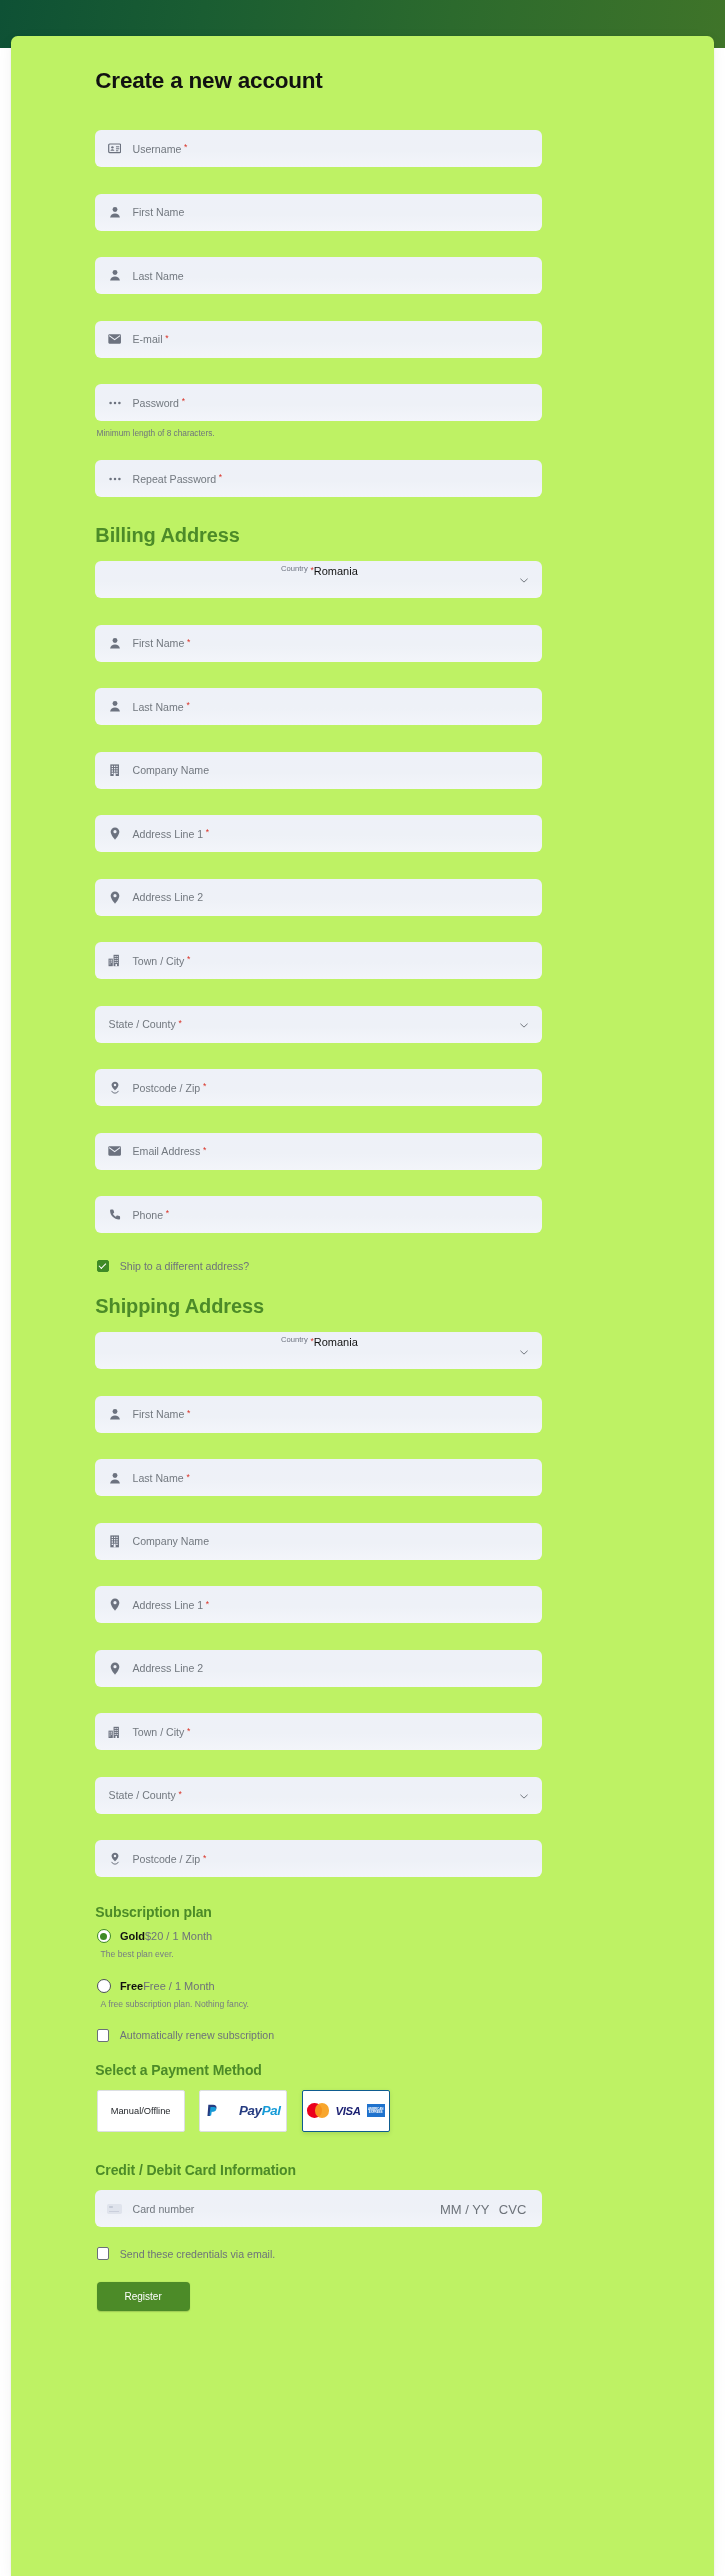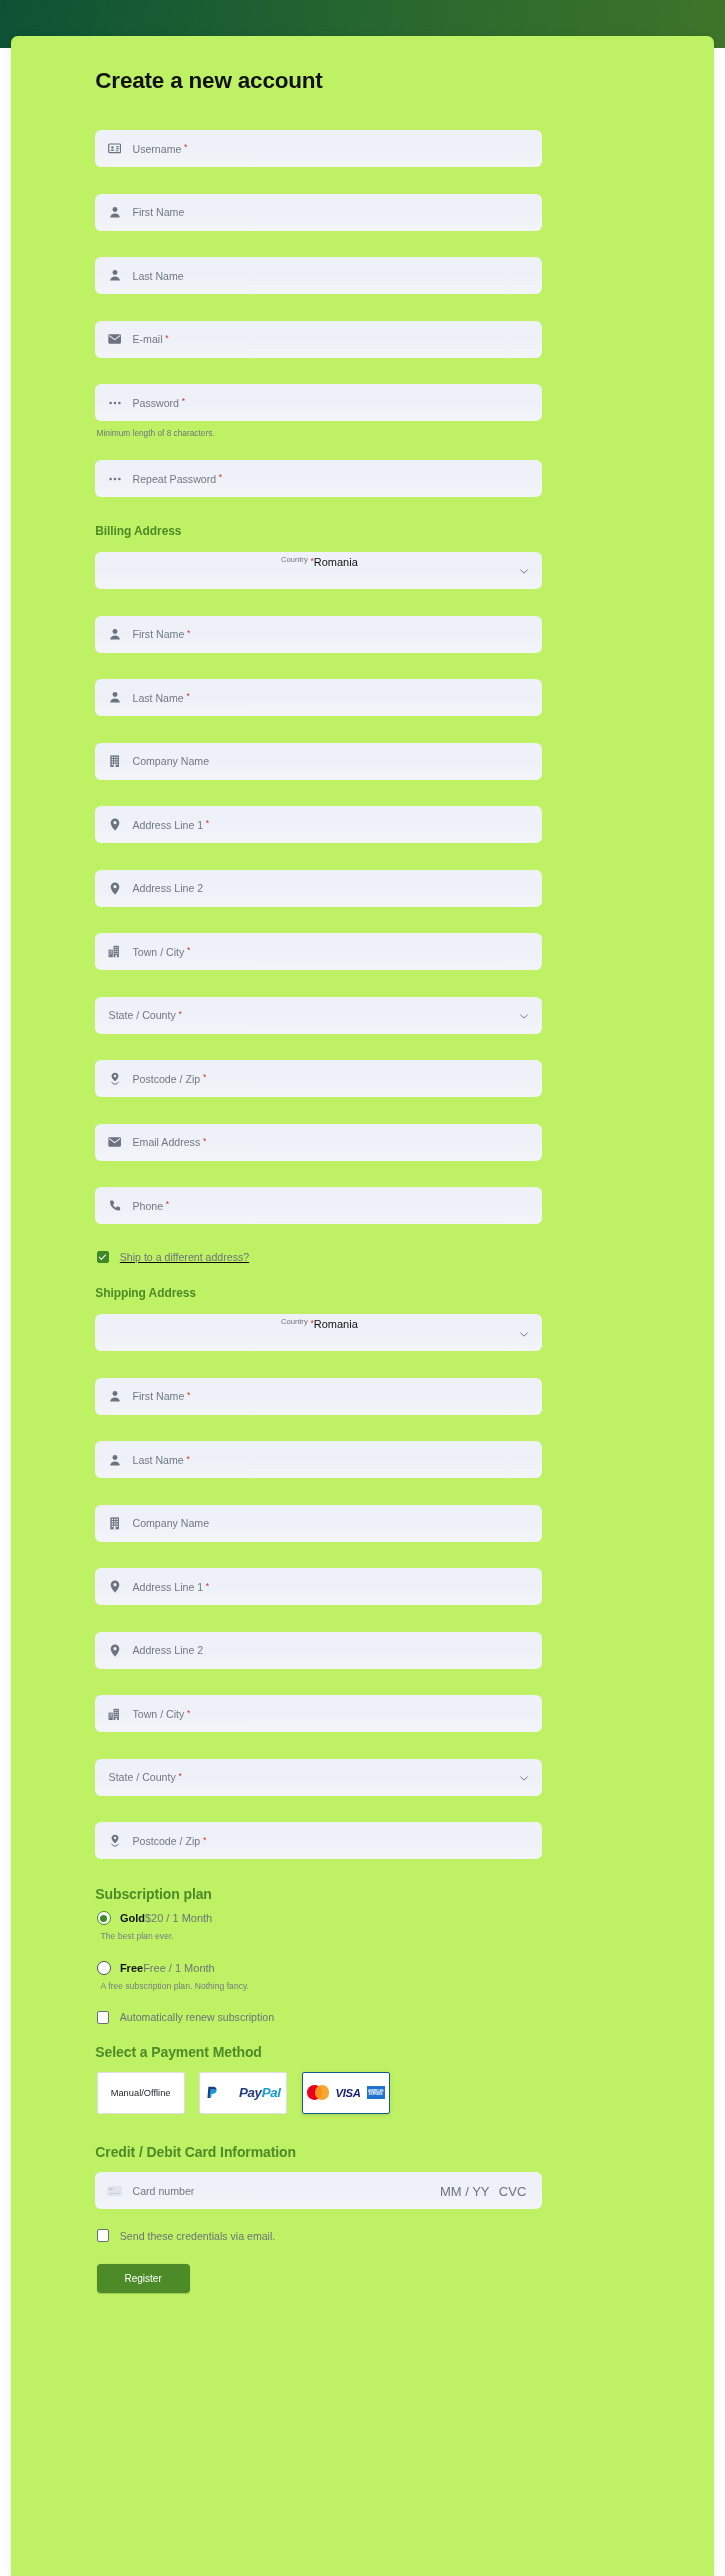--- a/index.html
+++ b/index.html
@@ -41,21 +41,21 @@
 
   h1.page-title {
     font-size: 22.5px;
     font-weight: bold;
     color: #111111;
     letter-spacing: -0.2px;
     margin-bottom: 36px;
   }
 
   h2.section-title {
-    font-size: 12px;
+    font-size: 20px;
     font-weight: bold;
     color: #4c8b28;
     margin: 18.6px 0 14.6px 0;
     letter-spacing: -0.1px;
   }
   h2.section-title.sub {
     font-size: 14px;
     margin: 16px 0 9.3px 0;
   }
   h2.section-title.pay {
@@ -496,21 +496,21 @@
           <div class="field">
             <span class="ico">
               <svg width="12" height="12" viewBox="0 0 18 18">
                 <path d="M1.6 2.4C1.6 1.5 2.4.8 3.3.8h2.2c.6 0 1.1.4 1.3 1l.9 3c.1.5-.1 1-.5 1.3l-1.3.9c.9 2 2.5 3.6 4.5 4.5l.9-1.3c.3-.4.8-.6 1.3-.5l3 .9c.6.2 1 .7 1 1.3v2.2c0 .9-.7 1.6-1.6 1.6C7.7 15.7 1.6 9.6 1.6 2.4z" fill="currentColor"></path>
               </svg>
             </span>
             <span class="ph">Phone<span class="req">*</span></span>
           </div>
         </div>
 
-      <div class="cbrow" style="margin-bottom:22.5px;text-decoration:underline;">
+      <div class="cbrow" style="margin-bottom:22.5px;">
         <span class="cbox checked"></span>
         <span class="cblabel">Ship to a different address?</span>
       </div>
 
       
       <h2 class="section-title">Shipping Address</h2>
 
       <div class="field select">
         <span class="lbl">
           <span>Country</span><span class="req">*</span>

